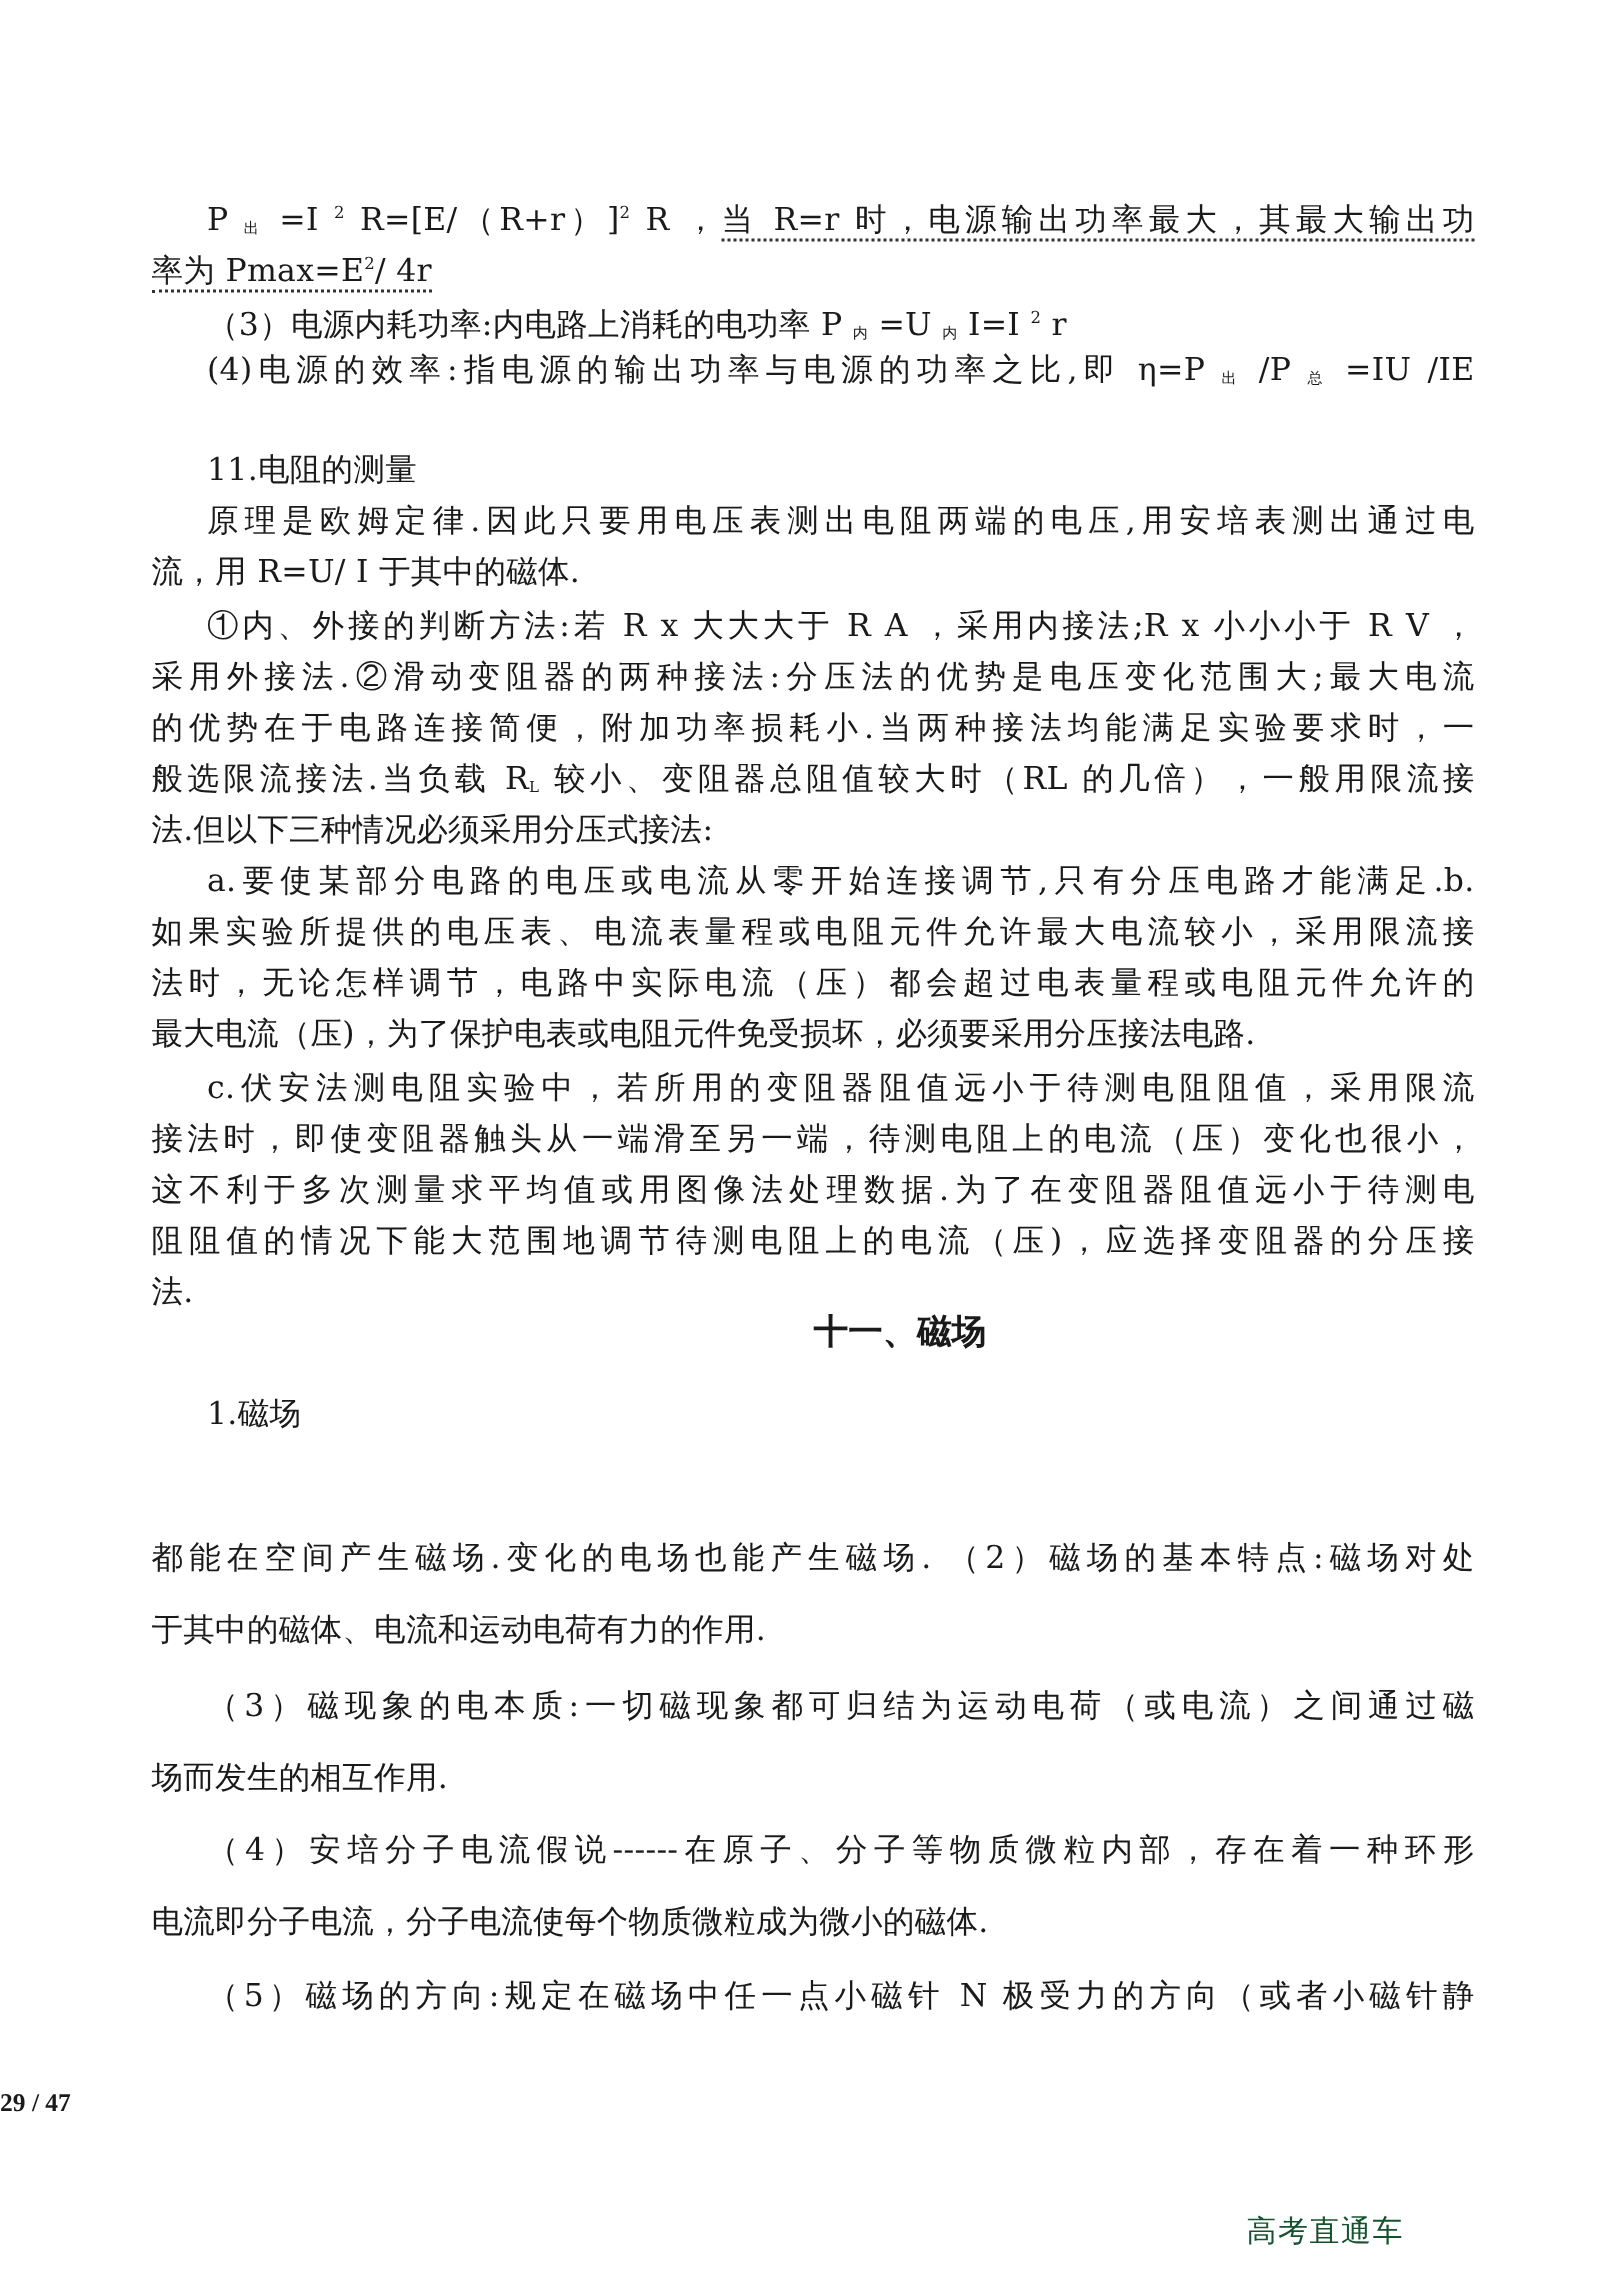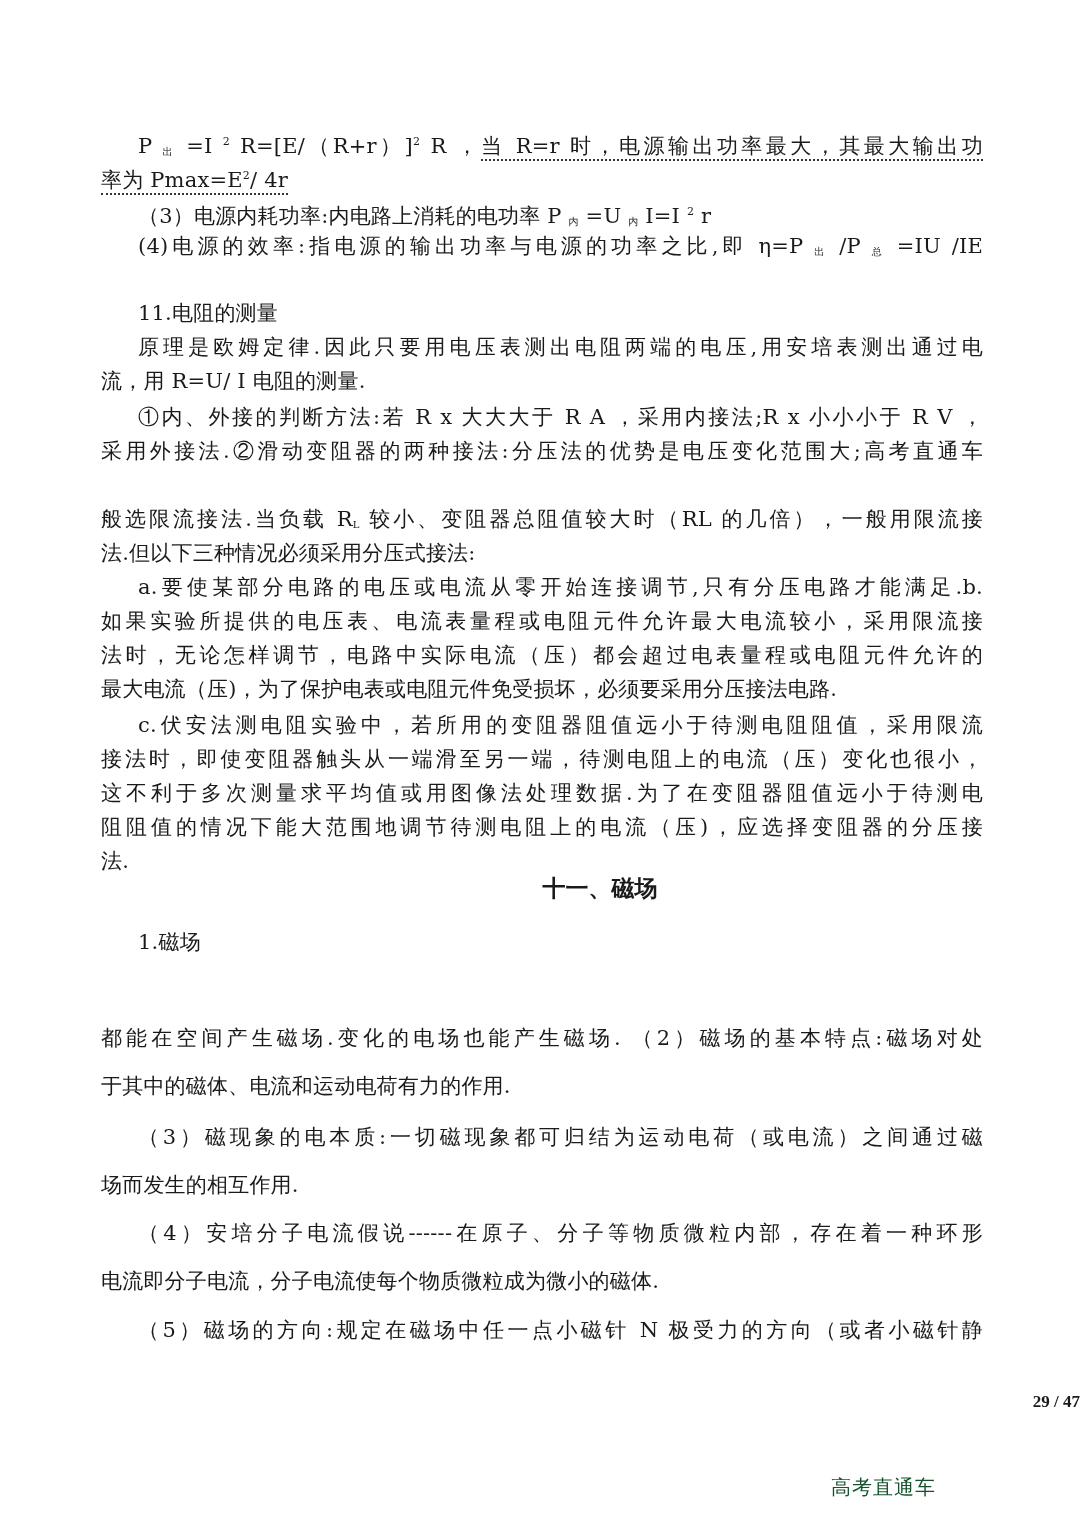--- a/index.html
+++ b/index.html
@@ -17,21 +17,21 @@
   .indent { left: 138px; width: 845px; }
   .justify { text-align: justify; text-align-last: justify; }
   .u-dotted { border-bottom: 2px dotted #333; padding-bottom: 1px; }
   sub.s { font-size: 10px; vertical-align: -2px; }
   sup.s { font-size: 11px; vertical-align: 8px; }
   .heading {
     position: absolute; left: 0; width: 1200px; text-align: center; top: 872px;
     font-size: 23px; font-weight: bold; line-height: 32px;
   }
   .pagenum {
-    position: absolute; left: 0; width: 1080px; text-align: right; top: 1392px;
+    position: absolute; left: 0; width: 1080px; text-align: left; top: 1392px;
     font-family: "Liberation Serif", serif; font-weight: bold; font-size: 17px;
   }
   .watermark {
     position: absolute; right: 30px; top: 1474px;
     font-family: "DejaVu Sans", sans-serif; font-size: 20px; color: #14532d;
     letter-spacing: 1px;
   }
 </style>
 </head>
 <body>
@@ -45,23 +45,24 @@
     <span class="u-dotted"><span>率为 Pmax=E</span><sup class="s">2</sup><span>/ 4r</span></span>
   </div>
   <div class="line indent" style="top:197px">
     <span>（3）电源内耗功率:内电路上消耗的电功率 P </span><sub class="s">内</sub><span> =U </span><sub class="s">内</sub><span> I=I </span><sup class="s">2</sup><span> r</span>
   </div>
   <div class="line indent justify" style="top:231px">
     <span>(4)电源的效率:指电源的输出功率与电源的功率之比,即 η=P </span><sub class="s">出</sub><span> /P </span><sub class="s">总</sub><span> =IU /IE</span>
   </div>
   <div class="line indent" style="top:298px">11.电阻的测量</div>
   <div class="line indent justify" style="top:332px">原理是欧姆定律.因此只要用电压表测出电阻两端的电压,用安培表测出通过电</div>
-  <div class="line" style="top:366px">流，用 R=U/ I 电阻的测量.</div>
+  <div class="line" style="top:366px">流，用 R=U/ I 于其中的磁体.</div>
   <div class="line indent justify" style="top:402px">①内、外接的判断方法:若 R x 大大大于 R A ，采用内接法;R x 小小小于 R V ，</div>
-  <div class="line justify" style="top:436px">采用外接法.②滑动变阻器的两种接法:分压法的优势是电压变化范围大;高考直通车</div>
+  <div class="line justify" style="top:436px">采用外接法.②滑动变阻器的两种接法:分压法的优势是电压变化范围大;最大电流</div>
+  <div class="line justify" style="top:470px">的优势在于电路连接简便，附加功率损耗小.当两种接法均能满足实验要求时，一</div>
   <div class="line justify" style="top:504px">
     <span>般选限流接法.当负载 R</span><sub class="s">L</sub><span> 较小、变阻器总阻值较大时（RL 的几倍），一般用限流接</span>
   </div>
   <div class="line" style="top:538px">法.但以下三种情况必须采用分压式接法:</div>
   <div class="line indent justify" style="top:572px">a.要使某部分电路的电压或电流从零开始连接调节,只有分压电路才能满足.b.</div>
   <div class="line justify" style="top:606px">如果实验所提供的电压表、电流表量程或电阻元件允许最大电流较小，采用限流接</div>
   <div class="line justify" style="top:640px">法时，无论怎样调节，电路中实际电流（压）都会超过电表量程或电阻元件允许的</div>
   <div class="line" style="top:674px">最大电流（压)，为了保护电表或电阻元件免受损坏，必须要采用分压接法电路.</div>
   <div class="line indent justify" style="top:710px">c.伏安法测电阻实验中，若所用的变阻器阻值远小于待测电阻阻值，采用限流</div>
   <div class="line justify" style="top:744px">接法时，即使变阻器触头从一端滑至另一端，待测电阻上的电流（压）变化也很小，</div>

